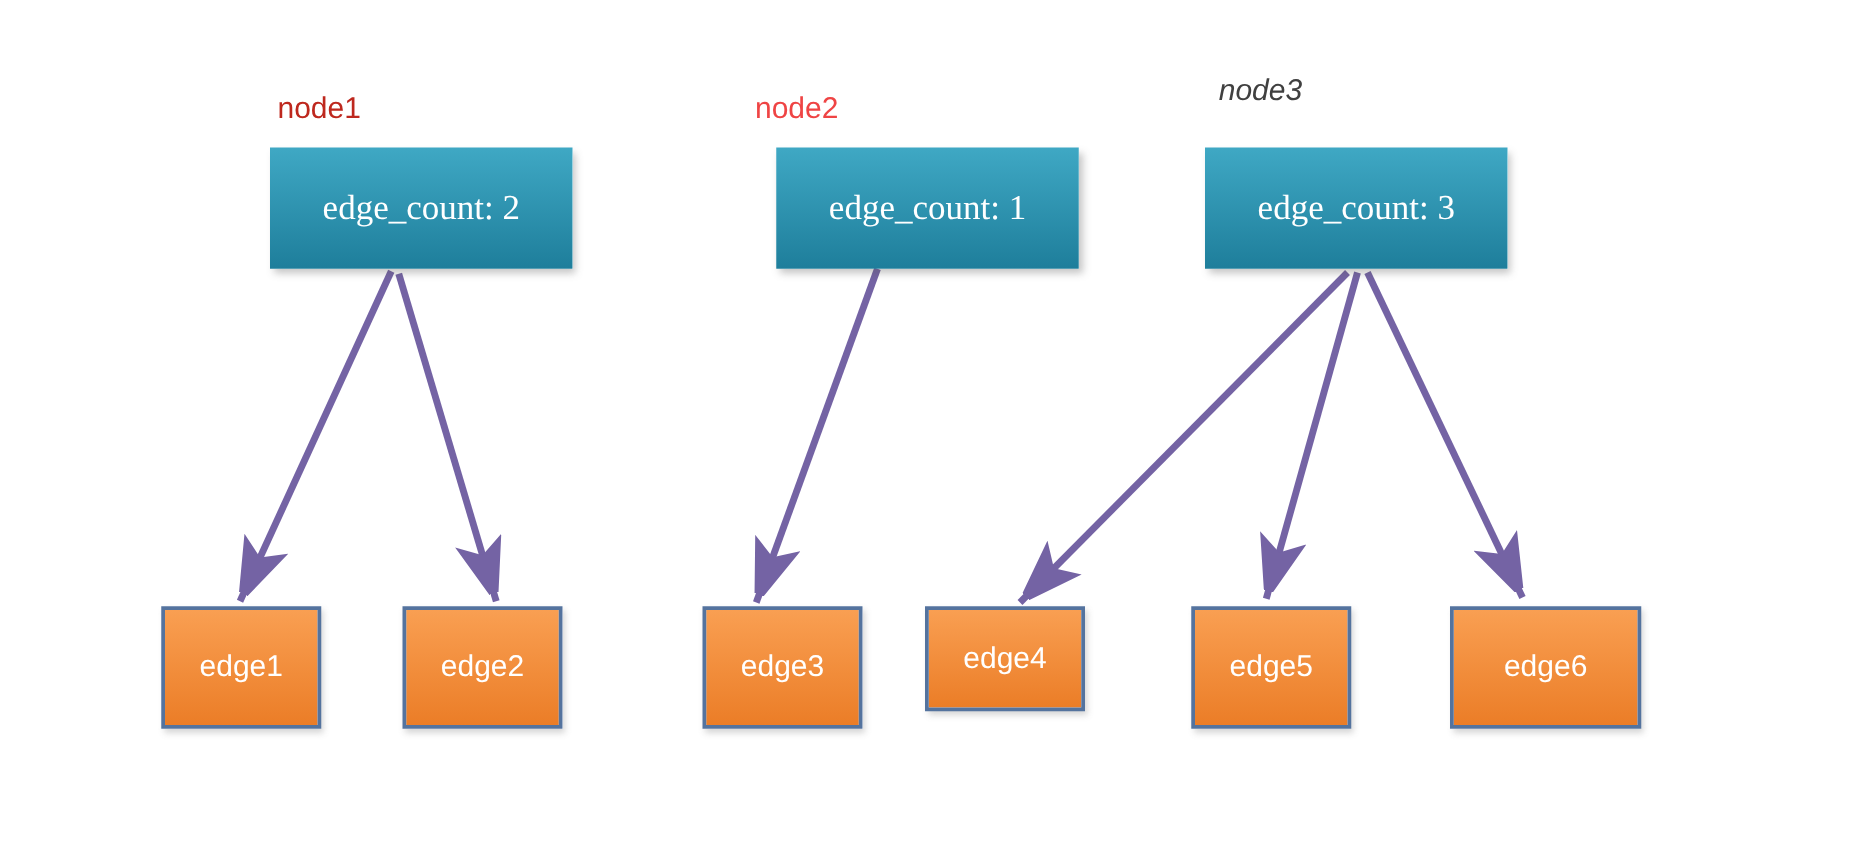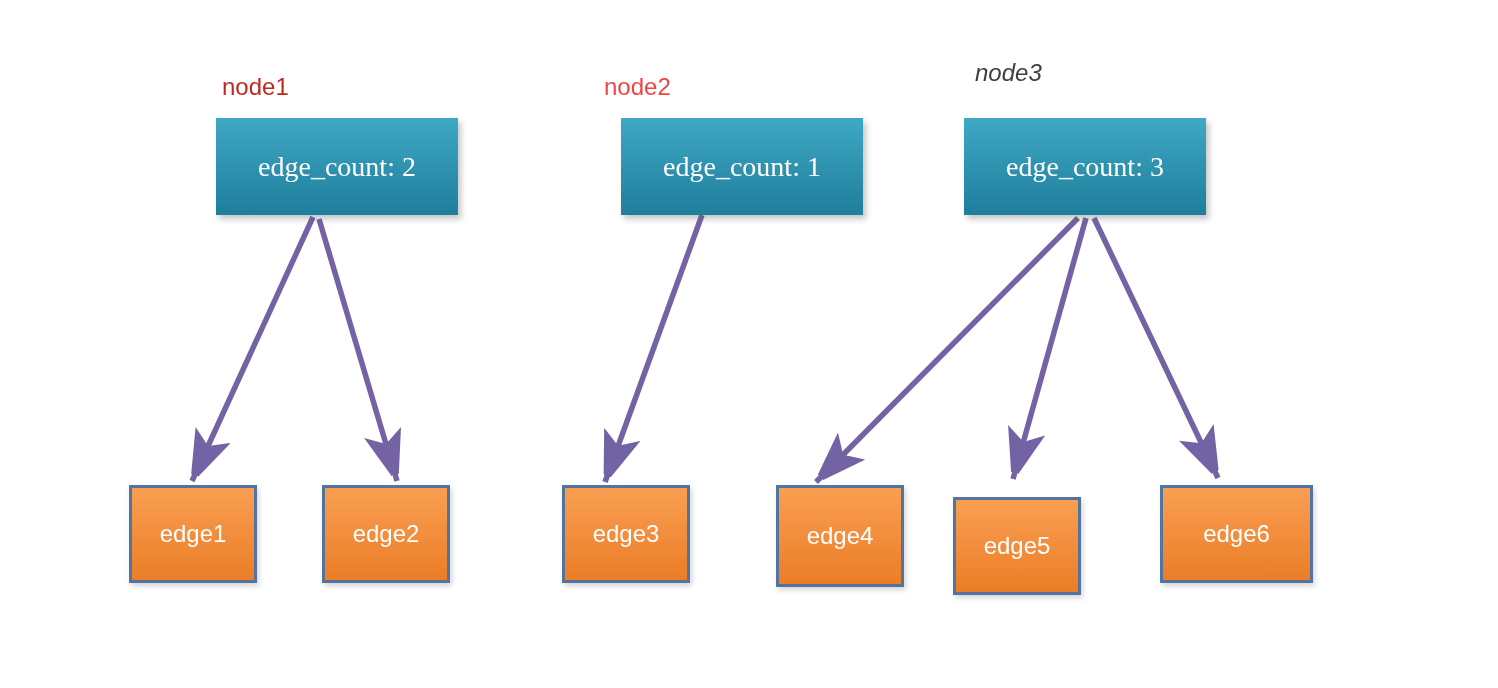--- a/index.html
+++ b/index.html
@@ -73,17 +73,17 @@
   <div id="box-layer">
       <div class="node-label" style="left: 222px; top: 72px; color: rgb(190, 40, 30);">node1</div>
       <div class="node-box" style="left: 216px; top: 118px; width: 242px; height: 97px; color: rgb(255, 255, 255); background: linear-gradient(rgb(63, 168, 196), rgb(30, 126, 155));">edge_count: 2</div>
       <div class="node-label" style="left: 604px; top: 72px; color: #ef4444;">node2</div>
       <div class="node-box" style="left: 588px; top: 118px; width: 242px; height: 97px; color: rgb(255, 255, 255); background: linear-gradient(rgb(63, 168, 196), rgb(30, 126, 155)); margin-left: 33px;">edge_count: 1</div>
       <div class="node-label" style="left: 975px; top: 58px; color: #404040; font-style: italic;">node3</div>
       <div class="node-box" style="left: 964px; top: 118px; width: 242px; height: 97px; color: rgb(255, 255, 255); background: linear-gradient(rgb(63, 168, 196), rgb(30, 126, 155));">edge_count: 3</div>
       <div class="edge-box" style="left: 129px; top: 485px; width: 128px; height: 98px; color: rgb(255, 255, 255); border: 3px solid rgb(84, 115, 158); background: linear-gradient(rgb(249, 159, 82), rgb(235, 125, 39));">edge1</div>
       <div class="edge-box" style="left: 322px; top: 485px; width: 128px; height: 98px; color: rgb(255, 255, 255); border: 3px solid rgb(84, 115, 158); background: linear-gradient(rgb(249, 159, 82), rgb(235, 125, 39));">edge2</div>
       <div class="edge-box" style="left: 542px; top: 485px; width: 128px; height: 98px; color: rgb(255, 255, 255); border: 3px solid rgb(84, 115, 158); background: linear-gradient(rgb(249, 159, 82), rgb(235, 125, 39)); margin-left: 20px;">edge3</div>
-      <div class="edge-box" style="left: 776px; top: 485px; width: 128px; height: 102px; color: rgb(255, 255, 255); border: 3px solid rgb(84, 115, 158); background: linear-gradient(rgb(249, 159, 82), rgb(235, 125, 39));">edge4</div>
-      <div class="edge-box" style="left: 953px; top: 485px; width: 128px; height: 98px; color: rgb(255, 255, 255); border: 3px solid rgb(84, 115, 158); background: linear-gradient(rgb(249, 159, 82), rgb(235, 125, 39)); margin-top: 12px;">edge5</div>
+      <div class="edge-box" style="left: 740px; top: 485px; width: 128px; height: 84px; color: rgb(255, 255, 255); border: 3px solid rgb(84, 115, 158); background: linear-gradient(rgb(249, 159, 82), rgb(235, 125, 39));">edge4</div>
+      <div class="edge-box" style="left: 953px; top: 485px; width: 128px; height: 98px; color: rgb(255, 255, 255); border: 3px solid rgb(84, 115, 158); background: linear-gradient(rgb(249, 159, 82), rgb(235, 125, 39));">edge5</div>
       <div class="edge-box" style="left: 1160px; top: 485px; width: 153px; height: 98px; color: rgb(255, 255, 255); border: 3px solid rgb(84, 115, 158); background: linear-gradient(rgb(249, 159, 82), rgb(235, 125, 39));">edge6</div>
     </div>
 </div>
 
 </body></html>

